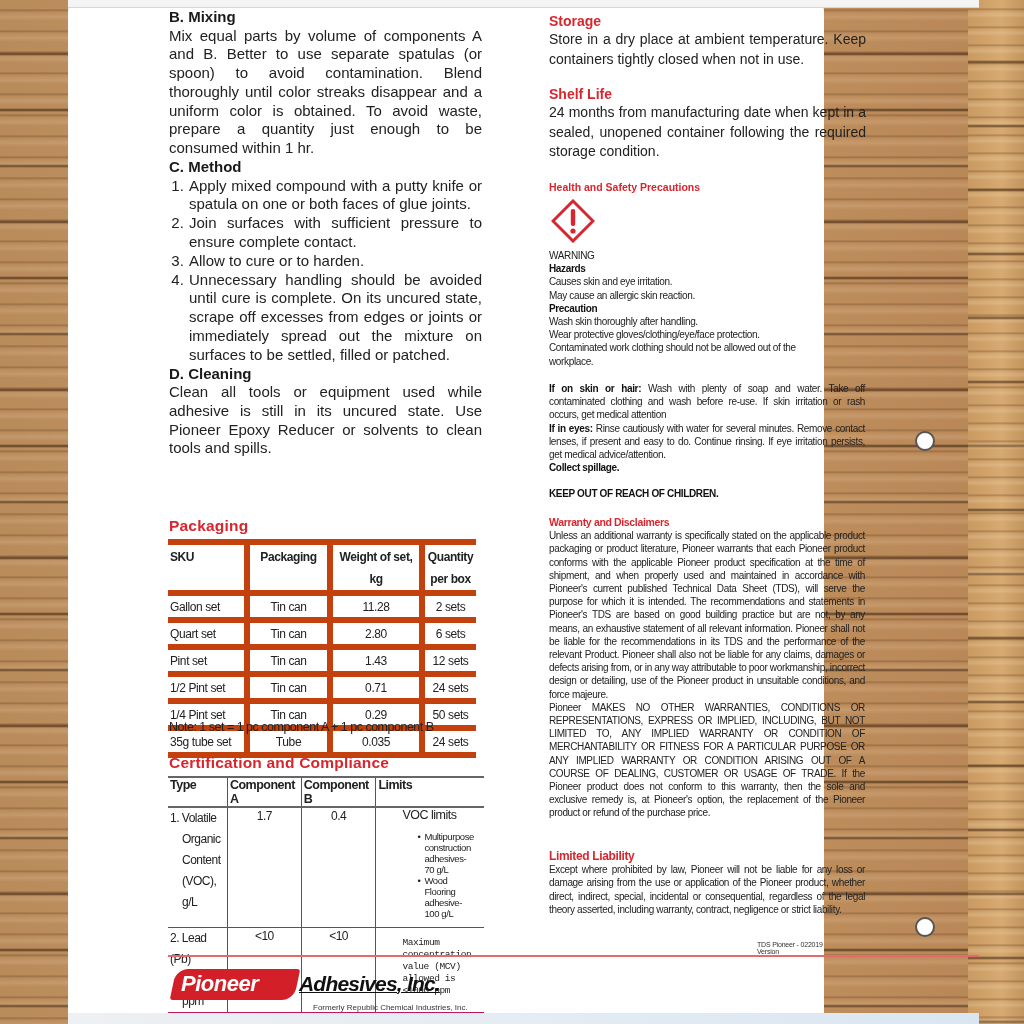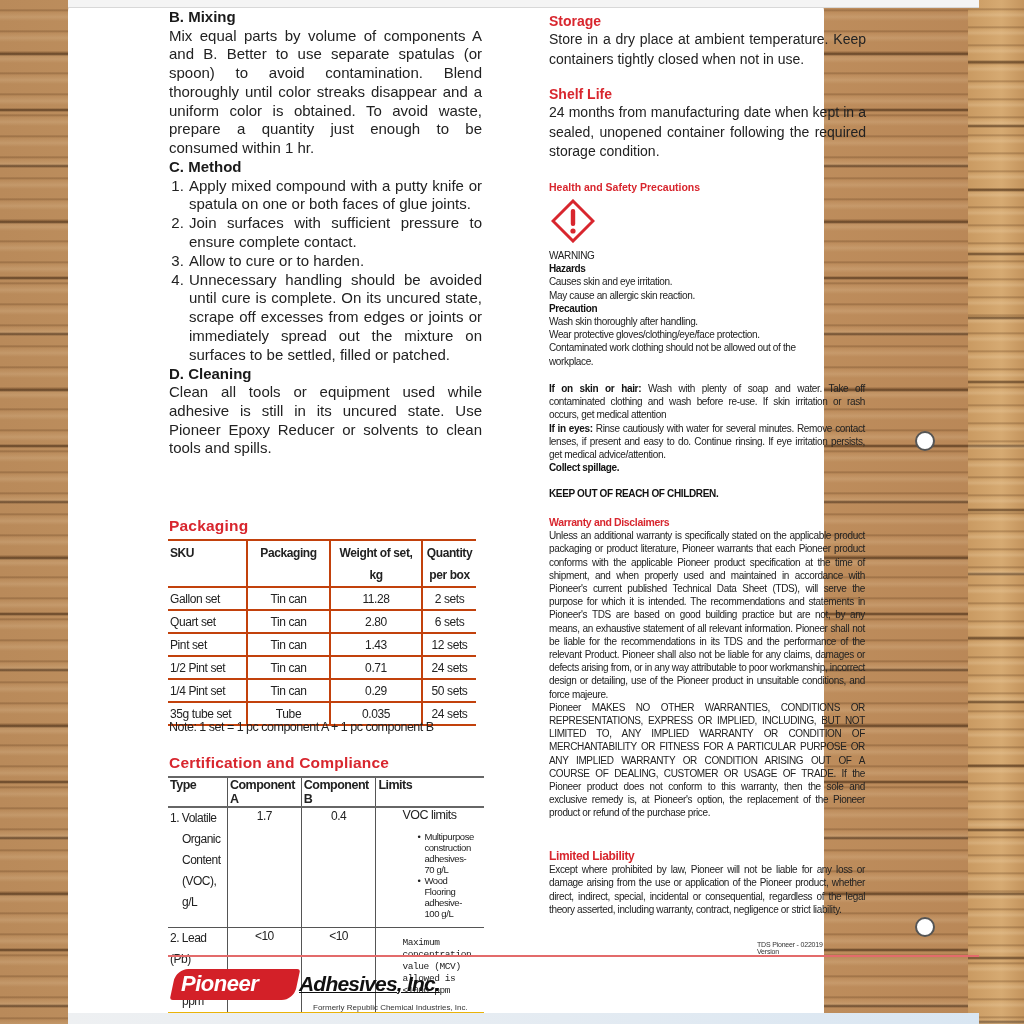--- a/index.html
+++ b/index.html
@@ -51,34 +51,34 @@
   ol.method { margin: 0; padding: 0 0 0 19px; font-size: 15px; line-height: 18.8px; color: #222; }
   ol.method li { text-align: justify; padding-left: 1px; }
 
   .red-h { color: #d8262e; font-weight: bold; }
   .pkg-title { position: absolute; left: 101px; top: 517px; font-size: 15.5px; letter-spacing: 0.2px; }
   table.pkg {
     position: absolute; left: 100px; top: 539px; width: 308px;
     border-collapse: collapse; font-family: "Liberation Sans", sans-serif;
     font-size: 12px; color: #222; letter-spacing: -0.4px;
   }
-  table.pkg th, table.pkg td { border: 2px solid #c2410c; padding: 0 2px; height: 21px; }
+  table.pkg th, table.pkg td { border: 6px solid #c2410c; padding: 0 2px; height: 21px; }
   table.pkg tr > *:first-child { border-left: none; }
   table.pkg tr > *:last-child { border-right: none; }
   table.pkg th { font-weight: bold; vertical-align: top; padding-top: 1px; line-height: 22px; }
   table.pkg th.sku { text-align: left; }
   table.pkg td.sku { text-align: left; }
   table.pkg td.c { text-align: center; }
   .pkg-note { position: absolute; left: 101px; top: 720px; font-size: 12.5px; color: #222; letter-spacing: -0.5px; }
 
   .cert-title { position: absolute; left: 101px; top: 754px; font-size: 15.5px; letter-spacing: 0.2px; }
   table.cert {
     position: absolute; left: 100px; top: 776px; width: 316px;
     border-collapse: collapse; font-size: 12px; color: #222; letter-spacing: -0.5px;
-    border-top: 2px solid #666; border-bottom: 2px solid #eab308;
+    border-top: 2px solid #666; border-bottom: 2px solid #be185d;
   }
   table.cert th, table.cert td { border: 1px solid #555; vertical-align: top; padding: 0 2px; }
   table.cert tr > *:first-child { border-left: none; }
   table.cert tr > *:last-child { border-right: none; }
   table.cert th { font-weight: bold; text-align: left; height: 19px; font-size: 12.5px; border-bottom: 2px solid #666; }
   table.cert td.type { line-height: 21px; }
   table.cert td.num { text-align: center; padding-top: 1px; }
   table.cert td.lim { font-size: 12px; padding-left: 26px; }
   .lim-small { font-size: 9.5px; line-height: 11px; letter-spacing: -0.4px; }
   .lim-small ul { margin: 8px; padding: 0 0 0 8px; list-style: none; }

